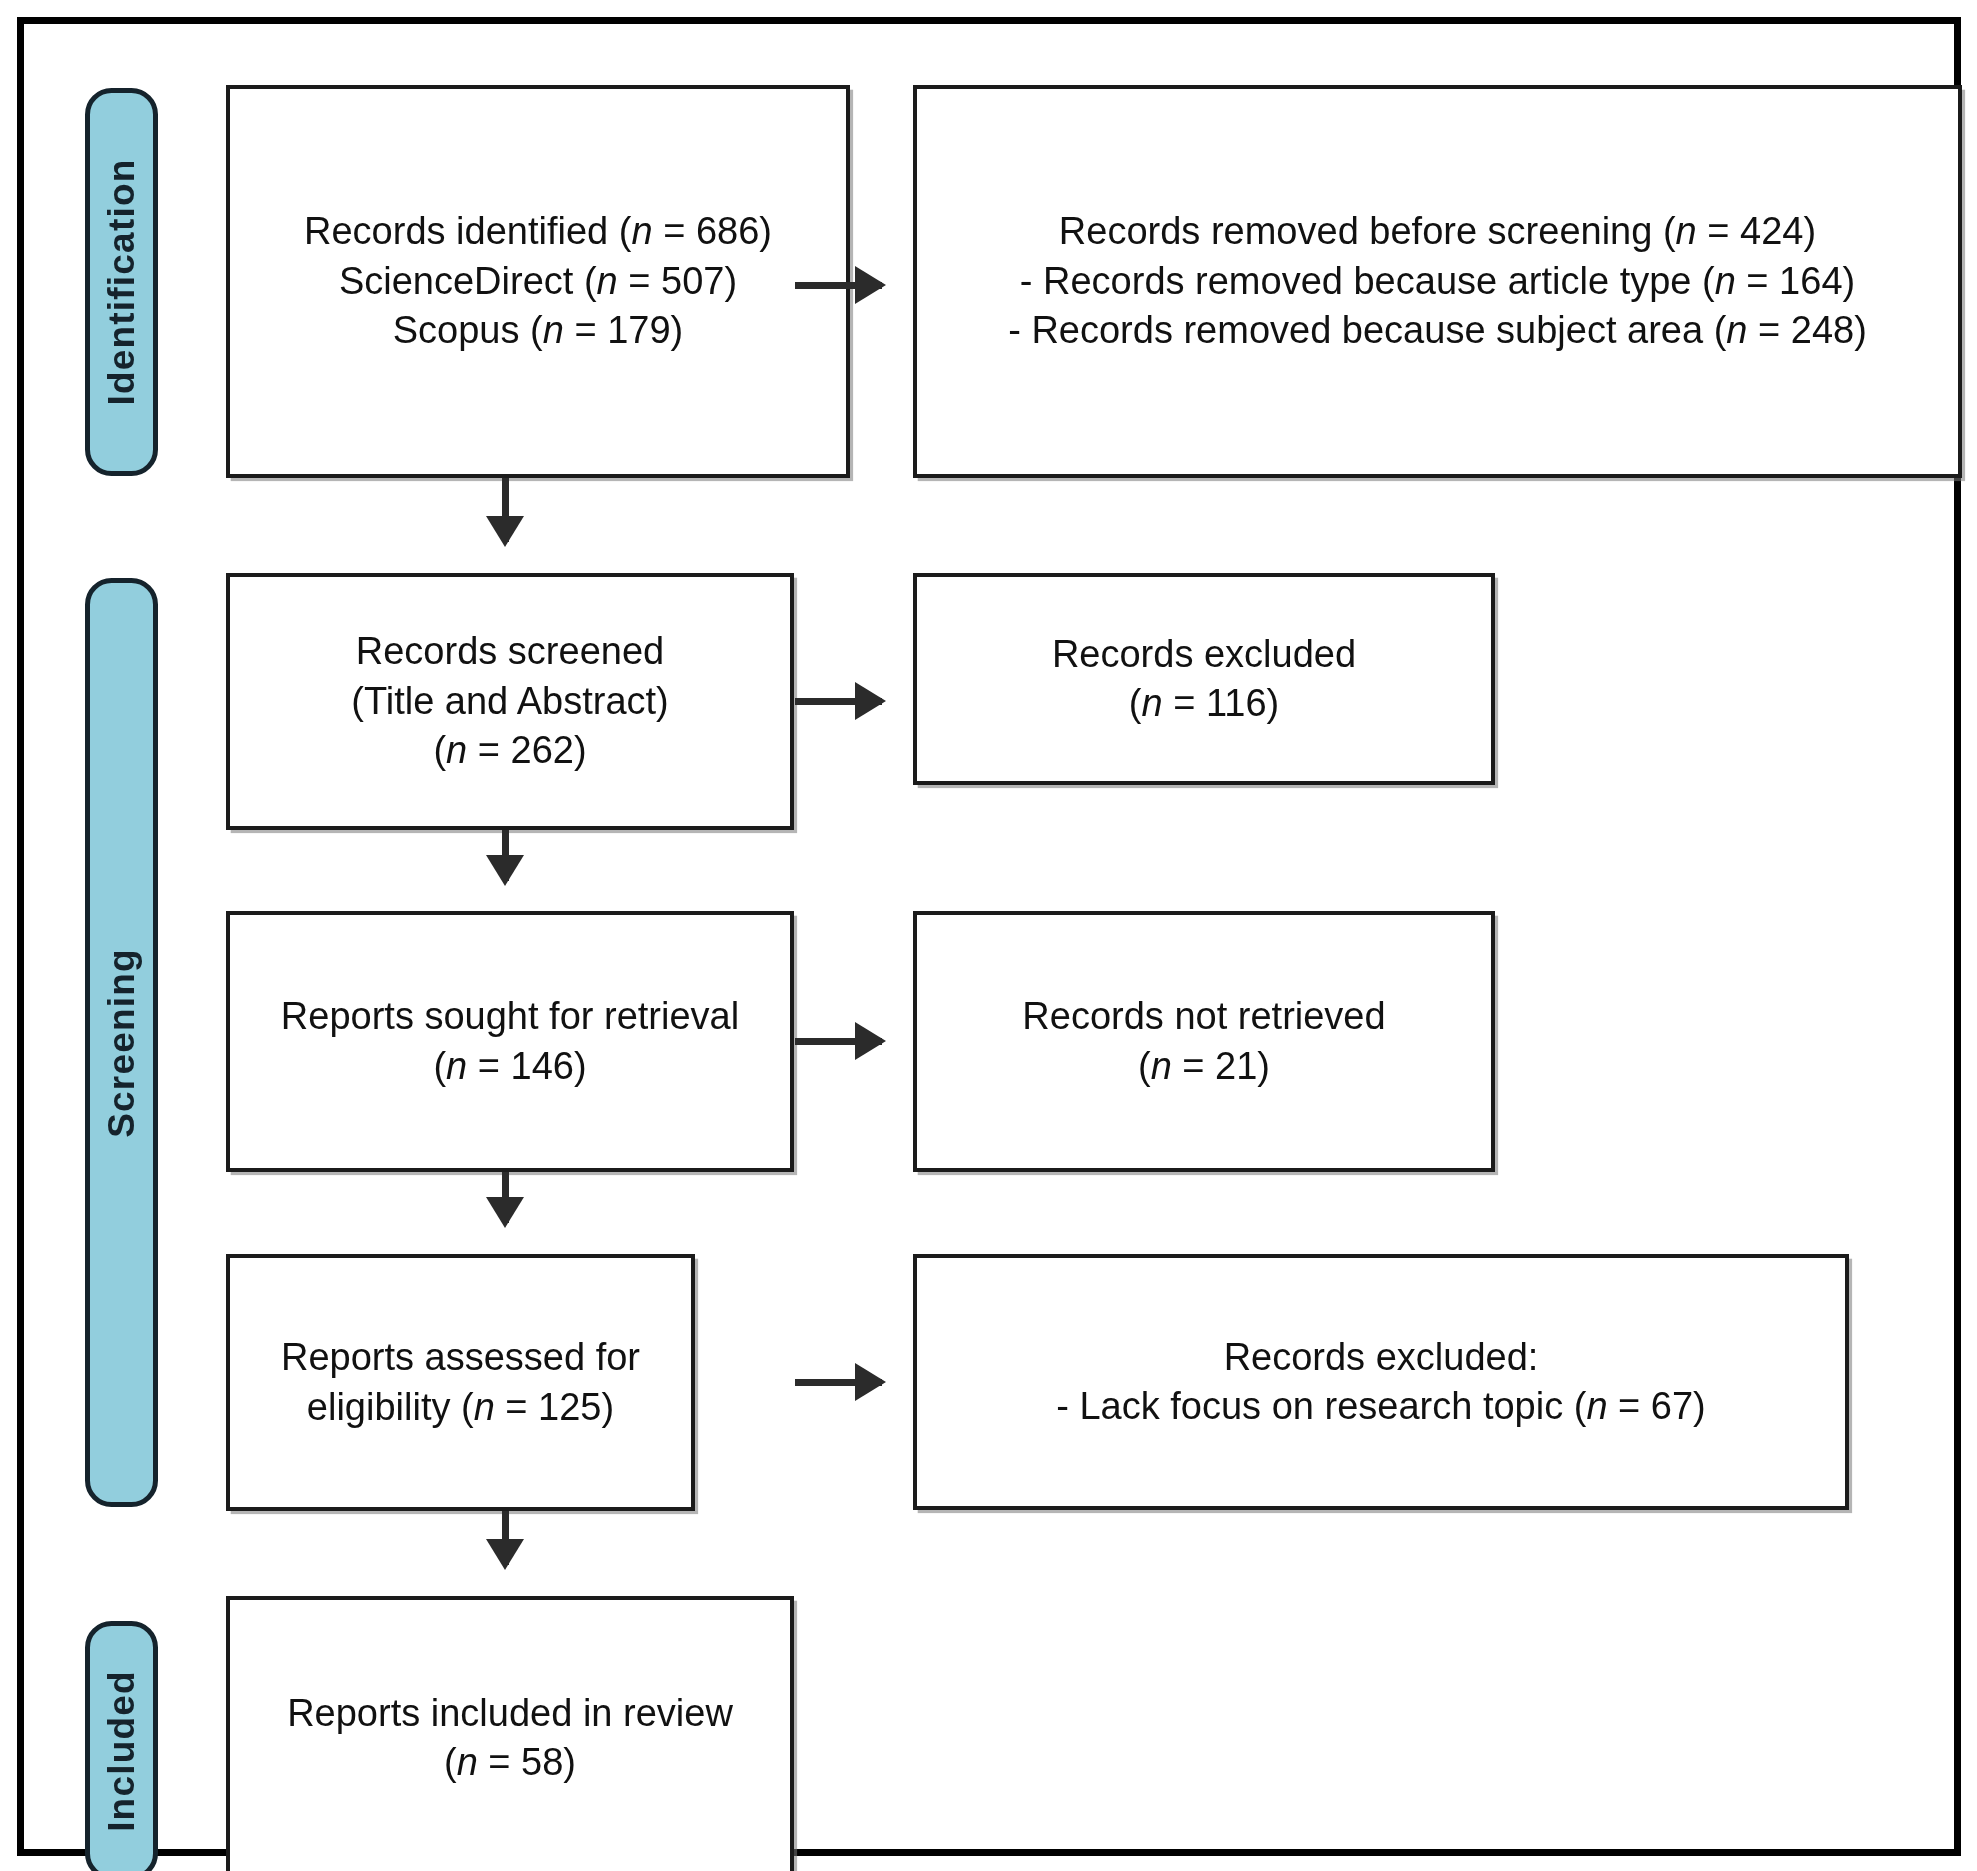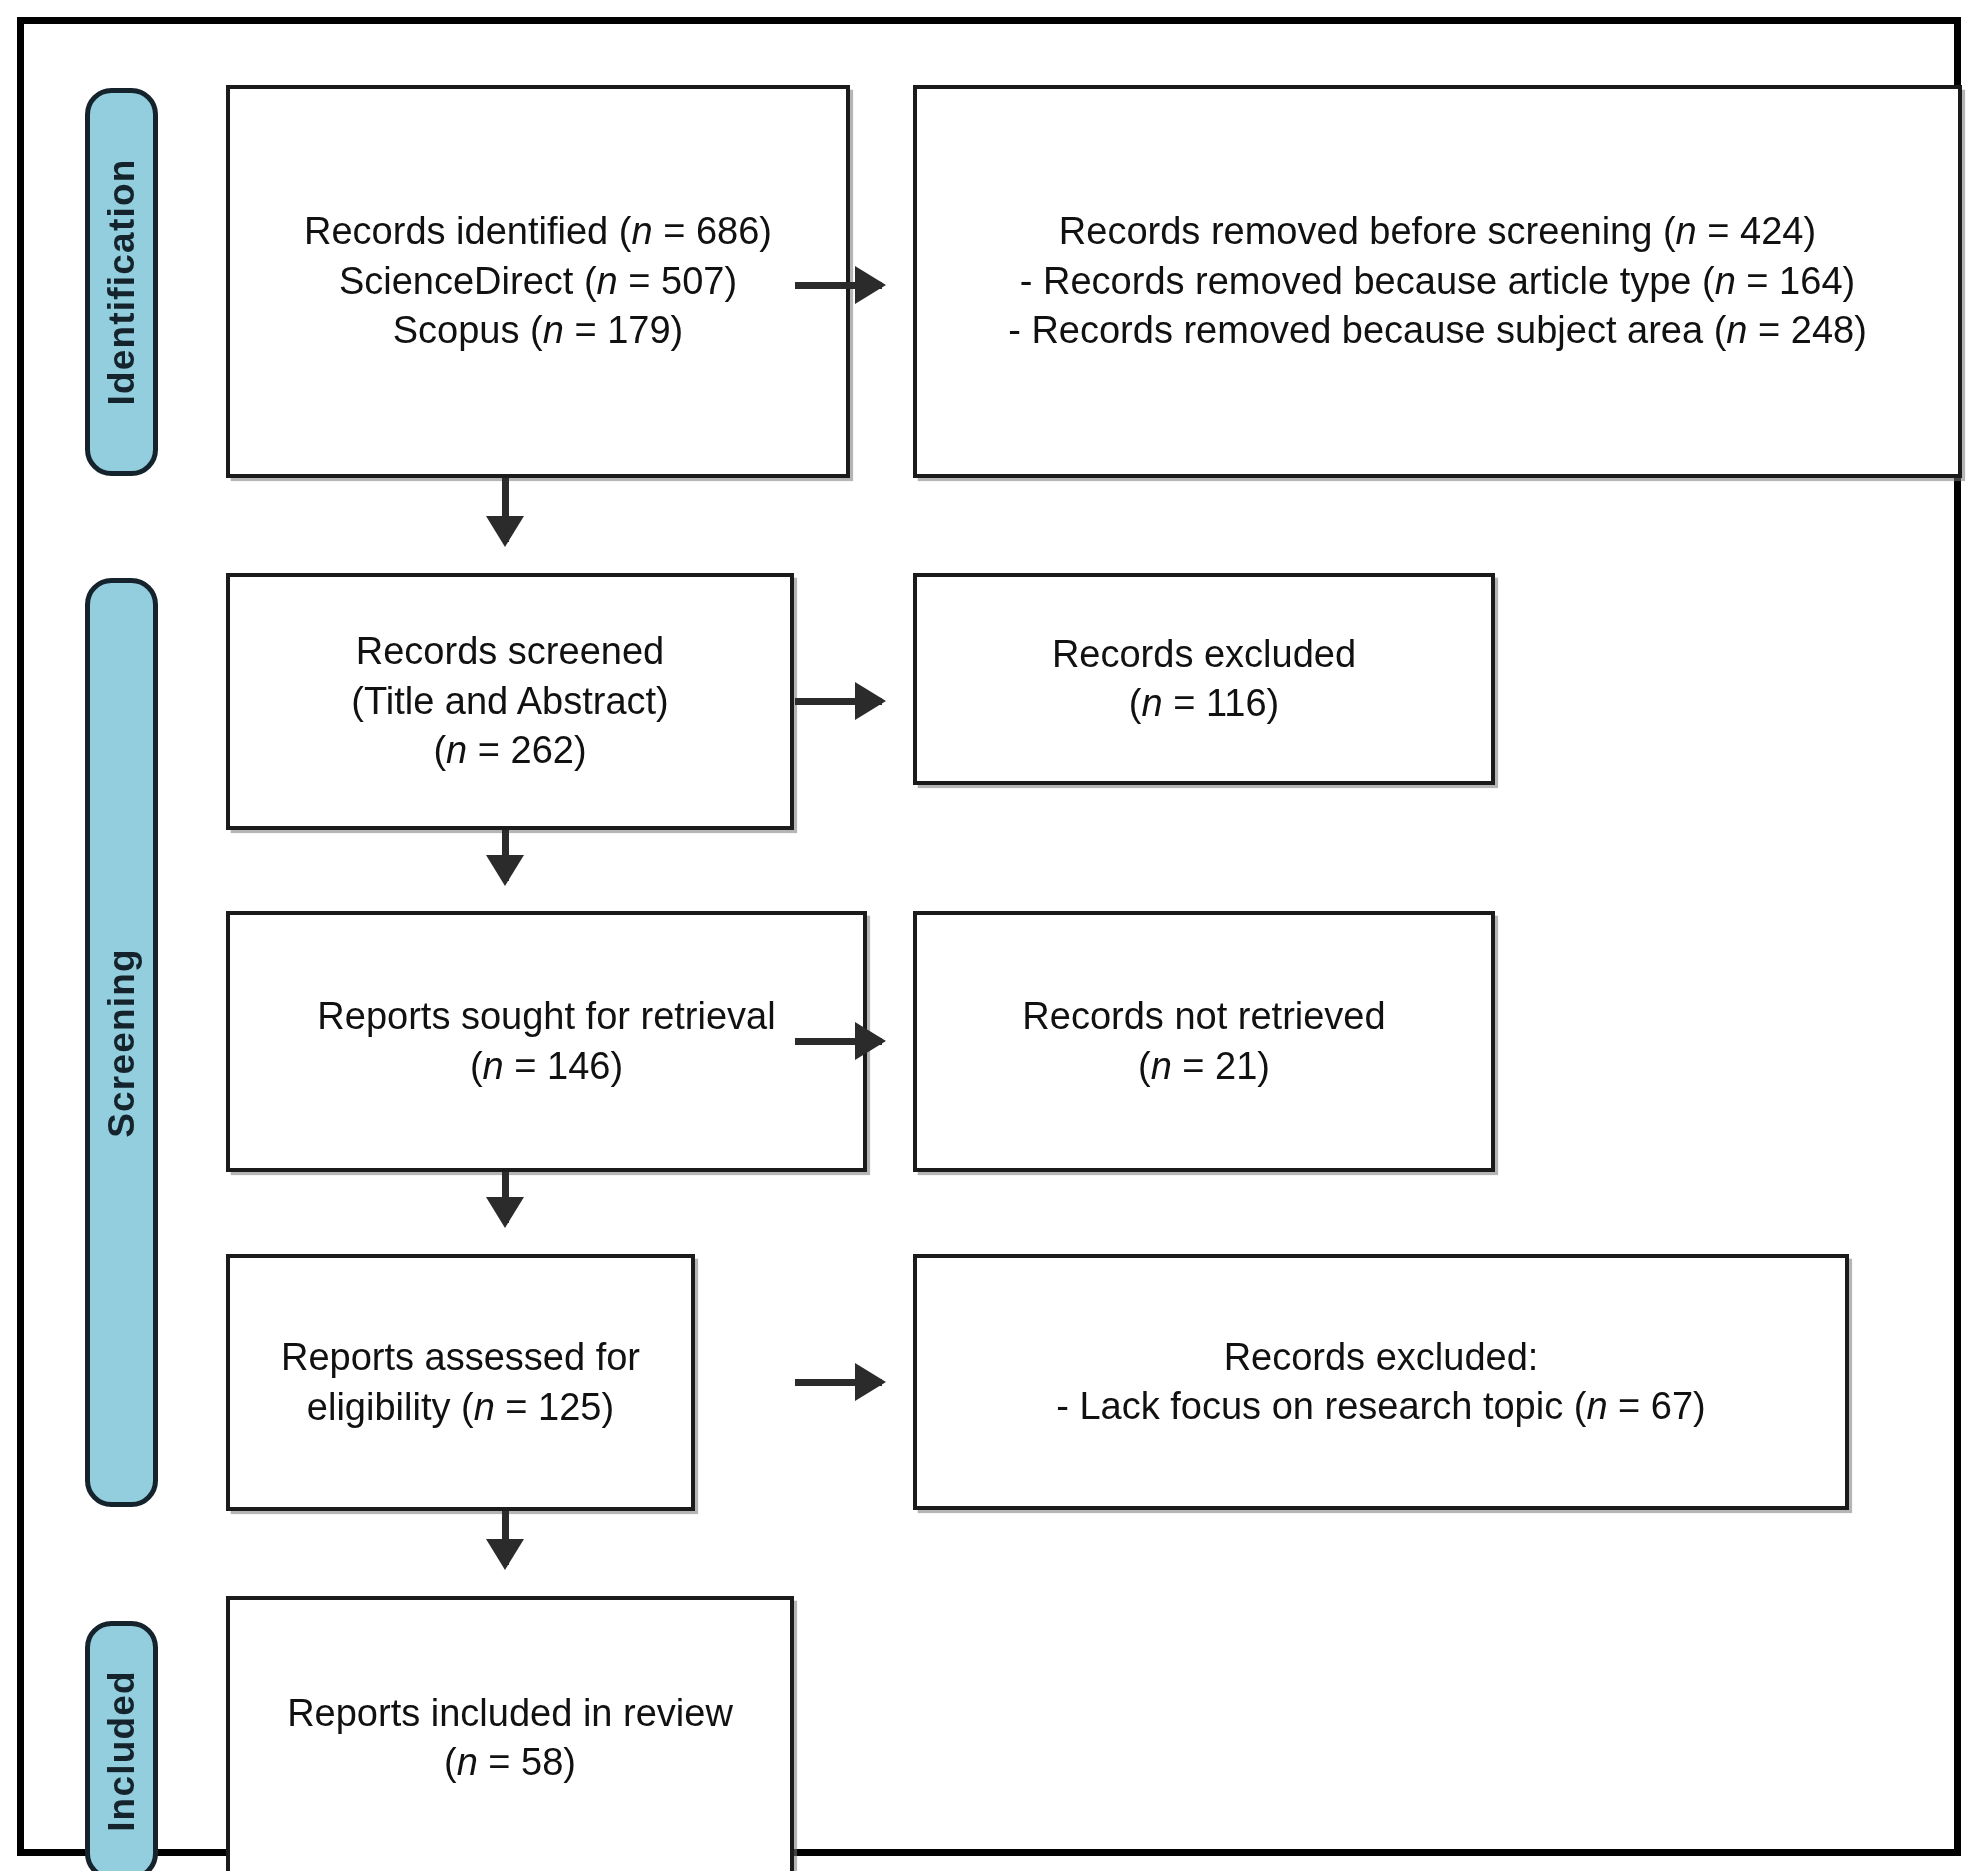--- a/index.html
+++ b/index.html
@@ -68,21 +68,21 @@
     color:#111111;
     font-family:"Liberation Sans", sans-serif;
   }
   .box-text.center{ text-align:center; }
   .box-text.left{ text-align:center; }
   .box-text .ital{ font-style:italic; }
 
   
   #box-identified { left:202px;  top:61px;   width:624px;  height:393px; }
   #box-screened   { left:202px;  top:549px;  width:568px;  height:257px;justify-content:flex-end; }
-  #box-sought     { left:202px;  top:887px; width:641px;  height:261px; }
+  #box-sought     { left:202px;  top:887px; width:568px;  height:261px; }
   #box-assessed   { left:202px;  top:1230px; width:469px;  height:257px; }
   #box-included   { left:202px;  top:1572px; width:568px;  height:284px; }
 
   
   #box-removed      { left:889px; top:61px;   width:1049px; height:393px; }
   #box-excluded1    { left:889px; top:549px;  width:582px;  height:212px; }
   #box-notretrieved { left:889px; top:887px; width:582px;  height:261px; }
   #box-excluded2    { left:889px; top:1230px; width:936px; height:256px; }
 
   

